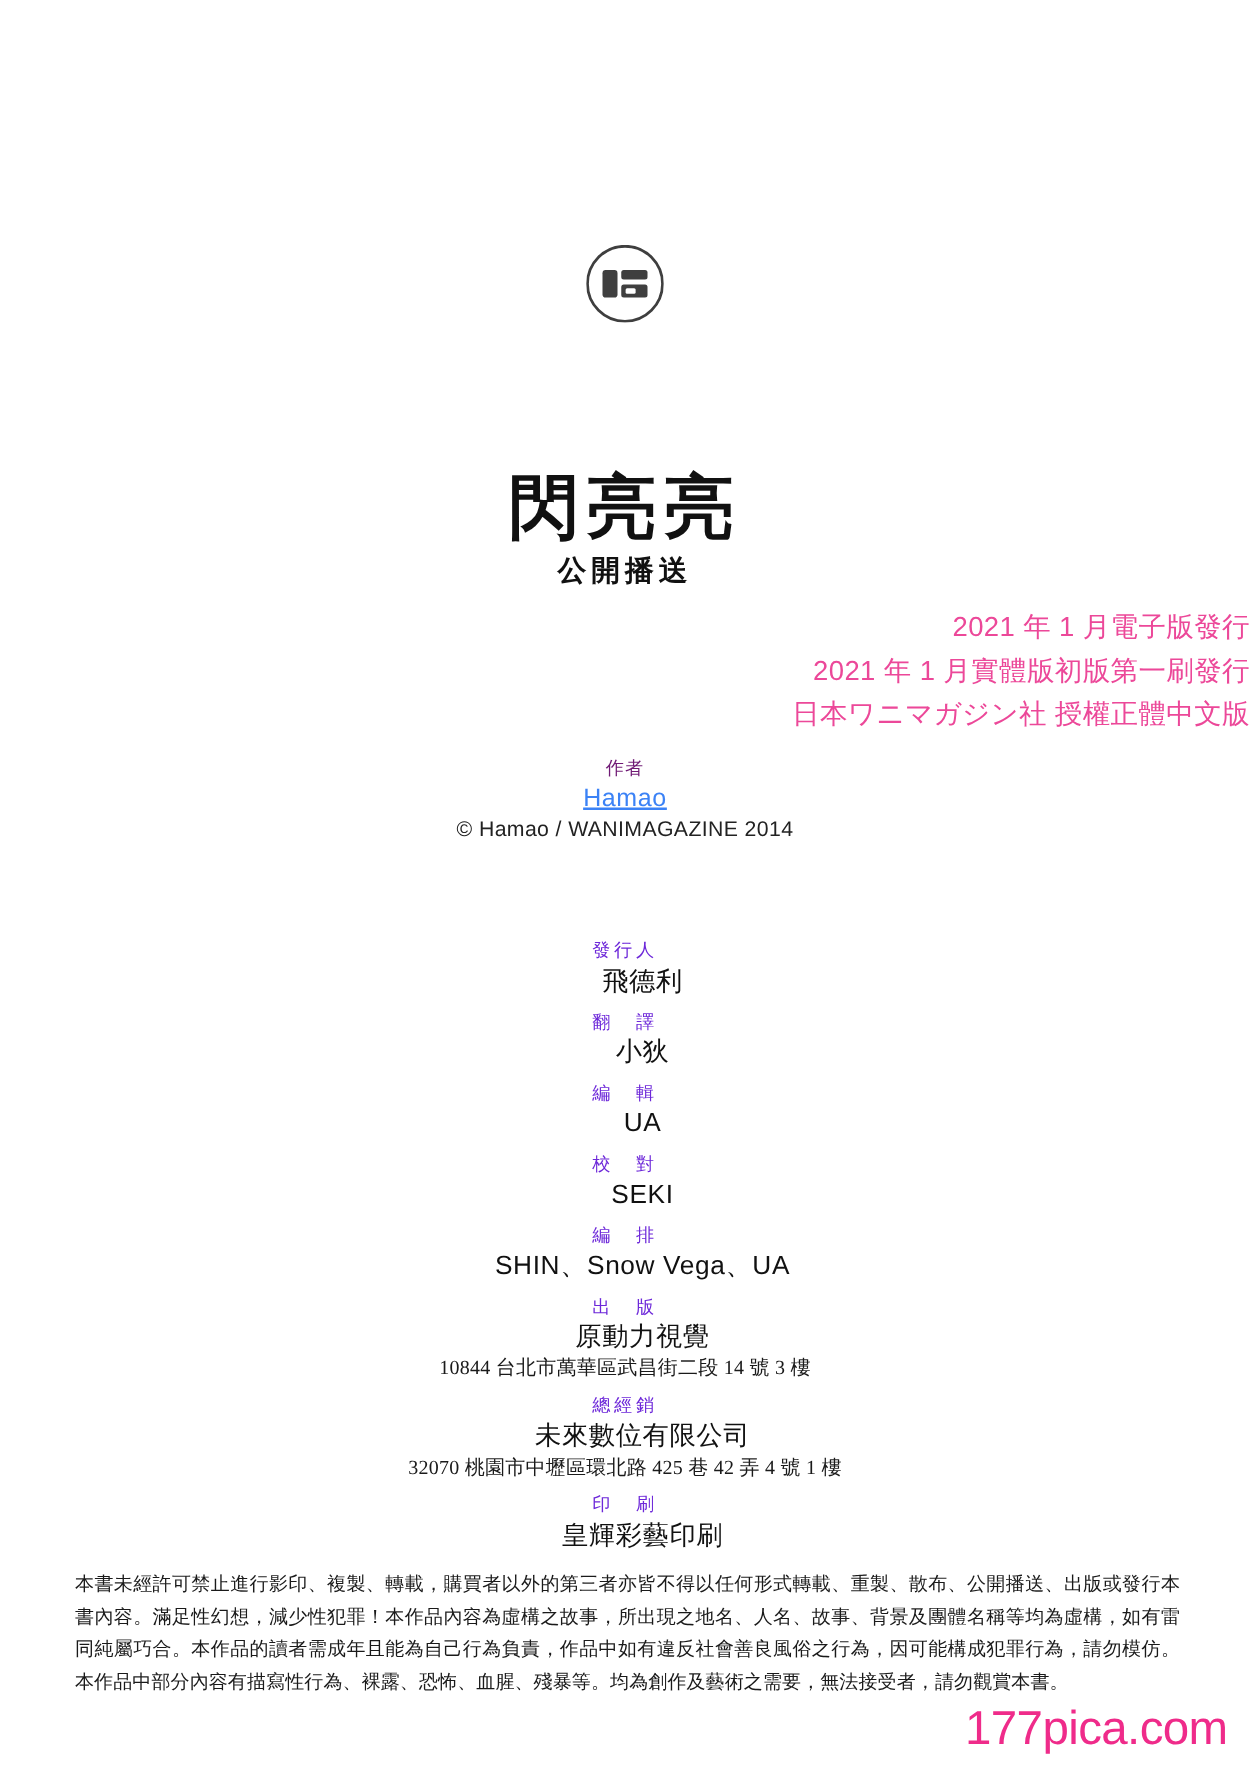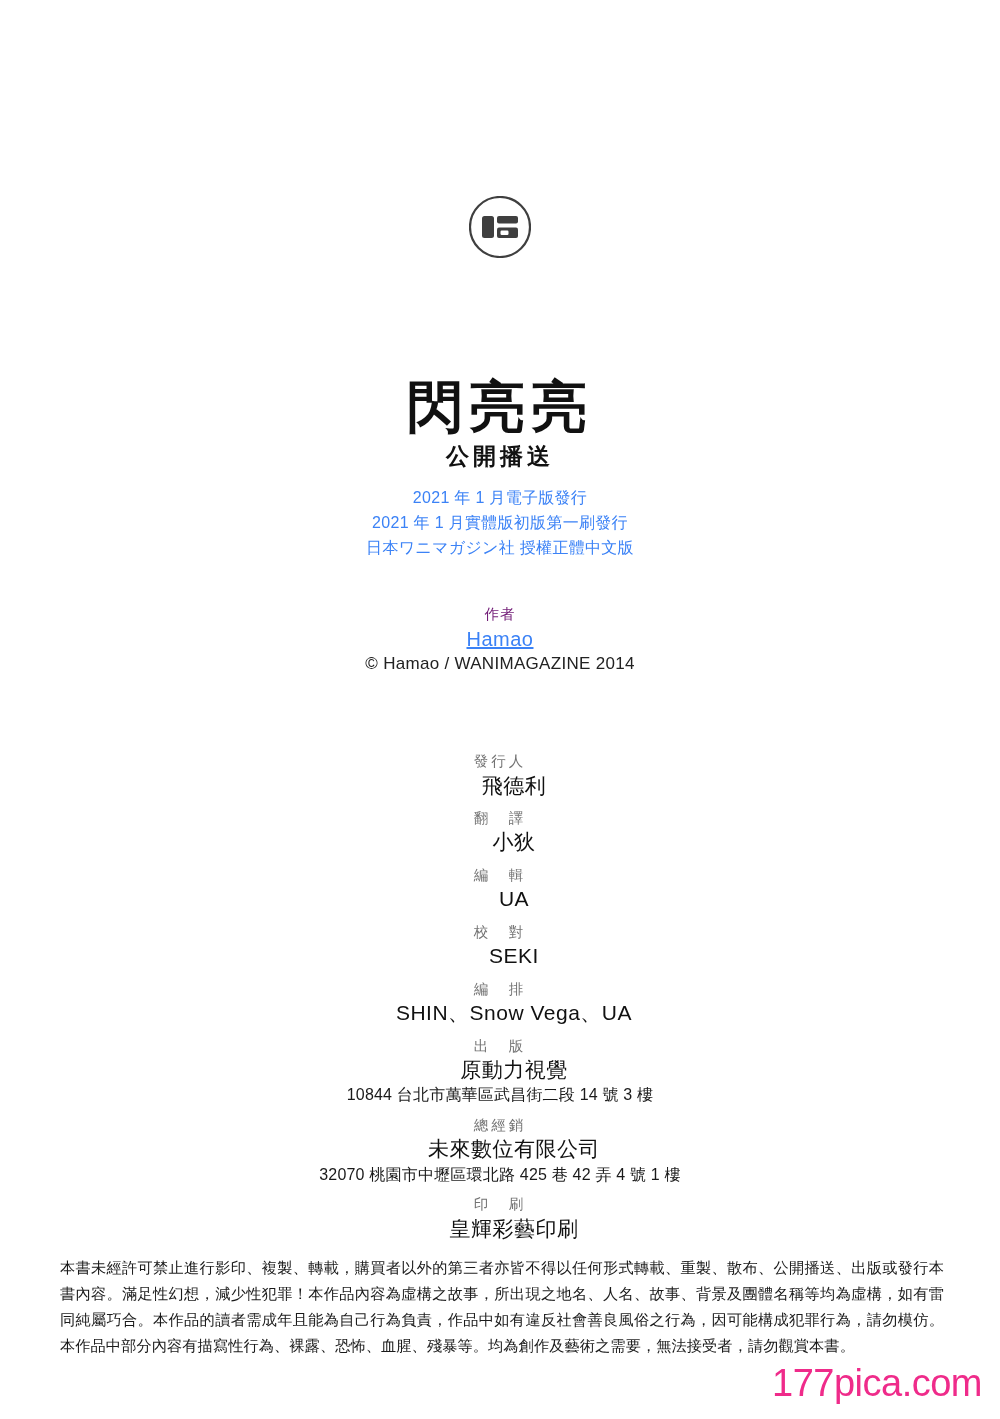--- a/index.html
+++ b/index.html
@@ -58,24 +58,25 @@
   .title-sub {
     font-family: "DejaVu Sans", sans-serif;
     font-size: 23px;
     font-weight: 700;
     letter-spacing: 4px;
     margin-top: 4px;
     color: #111;
   }
   .pub-lines {
     margin-top: 13px;
-    font-size: 16px;
+    font-size: 22px;
     line-height: 1.58;
-    color: #3b82f6;
+    color: #ec4899;
     letter-spacing: 0.3px;
+    text-align: right;
   }
 
   
   .author-block {
     position: absolute;
     top: 605px;
     left: 0;
     width: 1000px;
     text-align: center;
   }
@@ -103,35 +104,36 @@
     position: absolute;
     top: 752px;
     left: 0;
     width: 1000px;
     text-align: center;
   }
   .credit-item { margin-bottom: 9px; }
   .credit-role {
     font-size: 14.5px;
     letter-spacing: 3px;
-    color: #737373;
+    color: #6d28d9;
     line-height: 1.35;
   }
   .credit-value {
     font-size: 21px;
     color: #111;
     line-height: 1.35;
     letter-spacing: 0.5px;
     padding-left: 28px;
   }
   .credit-addr {
     font-size: 16px;
     color: #1a1a1a;
     line-height: 1.4;
     letter-spacing: 0.2px;
+    font-family: Liberation Serif, serif;
   }
 
   
   .legal {
     position: absolute;
     top: 1255px;
     left: 60px;
     width: 884px;
     font-size: 15.2px;
     line-height: 1.72;

